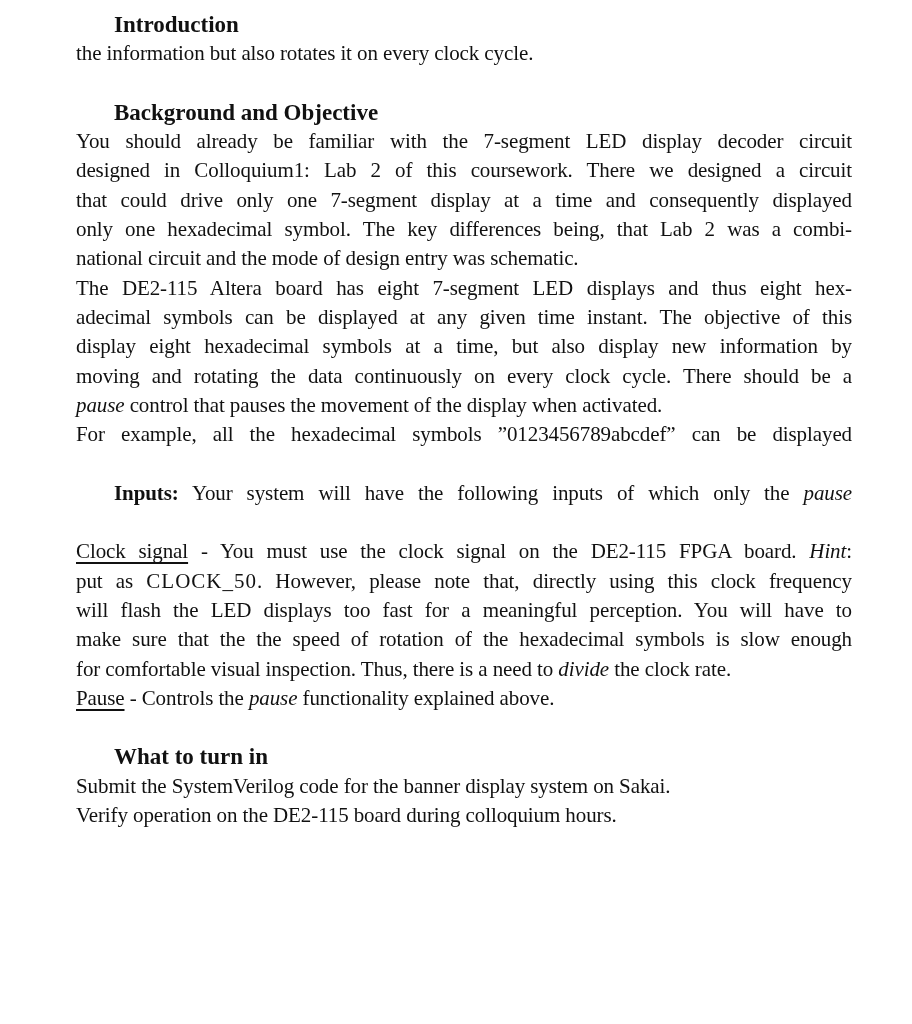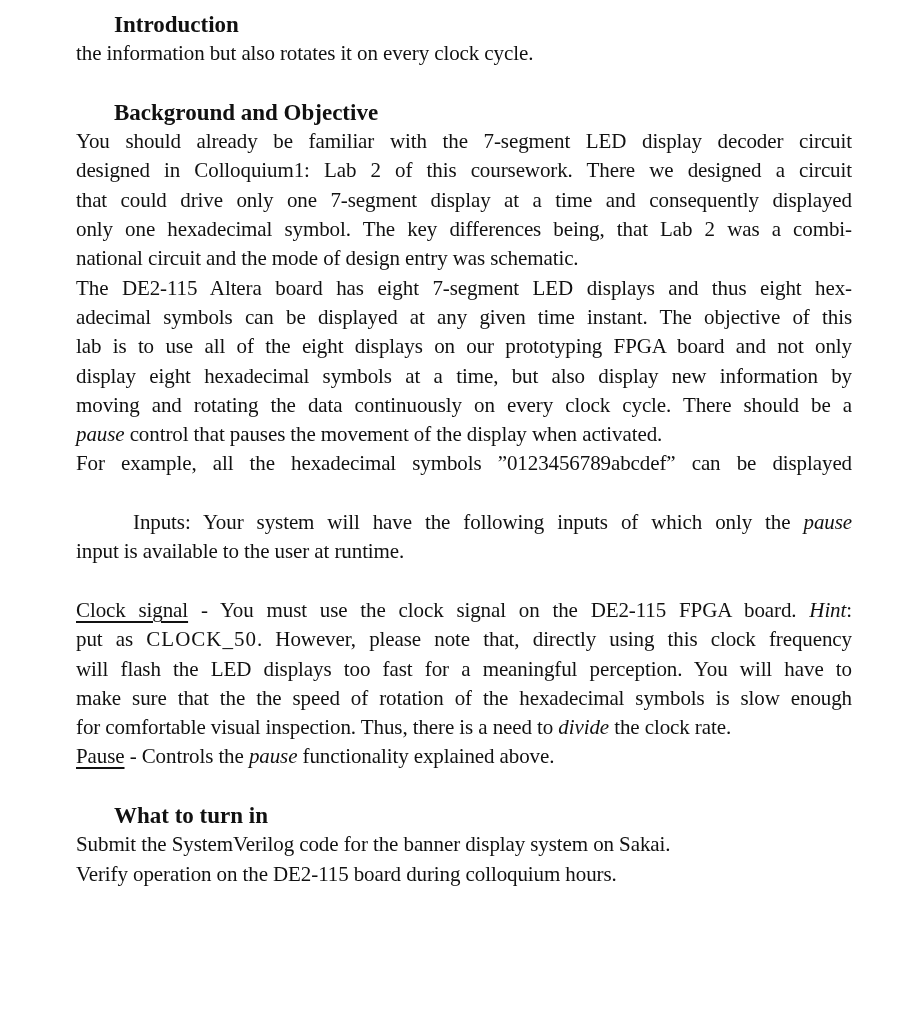--- a/index.html
+++ b/index.html
@@ -41,22 +41,21 @@
     font-size: 23px;
     font-weight: bold;
     padding-left: 38px;
     white-space: nowrap;
   }
   .gap {
     display: block;
     height: 29.3px;
   }
   .inline-heading {
-    font-weight: normal;
-    margin-left: 19px;
+    font-weight: bold;
   }
   .indent {
     padding-left: 38px;
   }
   em, .em {
     font-style: italic;
   }
   .u {
     text-decoration: underline;
     text-underline-offset: 4px;
@@ -78,31 +77,29 @@
 
   <div class="heading">Background and Objective</div>
   <span class="line">You should already be familiar with the 7-segment LED display decoder circuit</span>
   <span class="line">designed in Colloquium1: Lab 2 of this coursework. There we designed a circuit</span>
   <span class="line">that could drive only one 7-segment display at a time and consequently displayed</span>
   <span class="line">only one hexadecimal symbol. The key differences being, that Lab 2 was a combi-</span>
   <span class="line last">national circuit and the mode of design entry was schematic.</span>
 
   <span class="line">The DE2-115 Altera board has eight 7-segment LED displays and thus eight hex-</span>
   <span class="line">adecimal symbols can be displayed at any given time instant. The objective of this</span>
-  <span class="line">lab is to use all of the eight displays on our prototyping FPGA board and not only</span>
   <span class="line">display eight hexadecimal symbols at a time, but also display new information by</span>
   <span class="line">moving and rotating the data continuously on every clock cycle. There should be a</span>
   <span class="line last"><em>pause</em><span> control that pauses the movement of the display when activated.</span></span>
 
   <span class="line">For example, all the hexadecimal symbols ”0123456789abcdef” can be displayed</span>
 
   <div class="gap"></div>
 
   <span class="line indent"><span class="inline-heading">Inputs:</span><span> Your system will have the following inputs of which only the </span><em>pause</em></span>
-  <span class="line last">input is available to the user at runtime.</span>
 
   <div class="gap"></div>
 
   <span class="line"><span class="u">Clock signal</span><span> - You must use the clock signal on the DE2-115 FPGA board. </span><em>Hint</em><span>:</span></span>
   <span class="line"><span>put as </span><span class="math">CLOCK_50</span><span>. However, please note that, directly using this clock frequency</span></span>
   <span class="line">will flash the LED displays too fast for a meaningful perception. You will have to</span>
   <span class="line">make sure that the the speed of rotation of the hexadecimal symbols is slow enough</span>
   <span class="line last"><span>for comfortable visual inspection. Thus, there is a need to </span><em>divide</em><span> the clock rate.</span></span>
 
   <span class="line last"><span class="u">Pause</span><span> - Controls the </span><em>pause</em><span> functionality explained above.</span></span>

